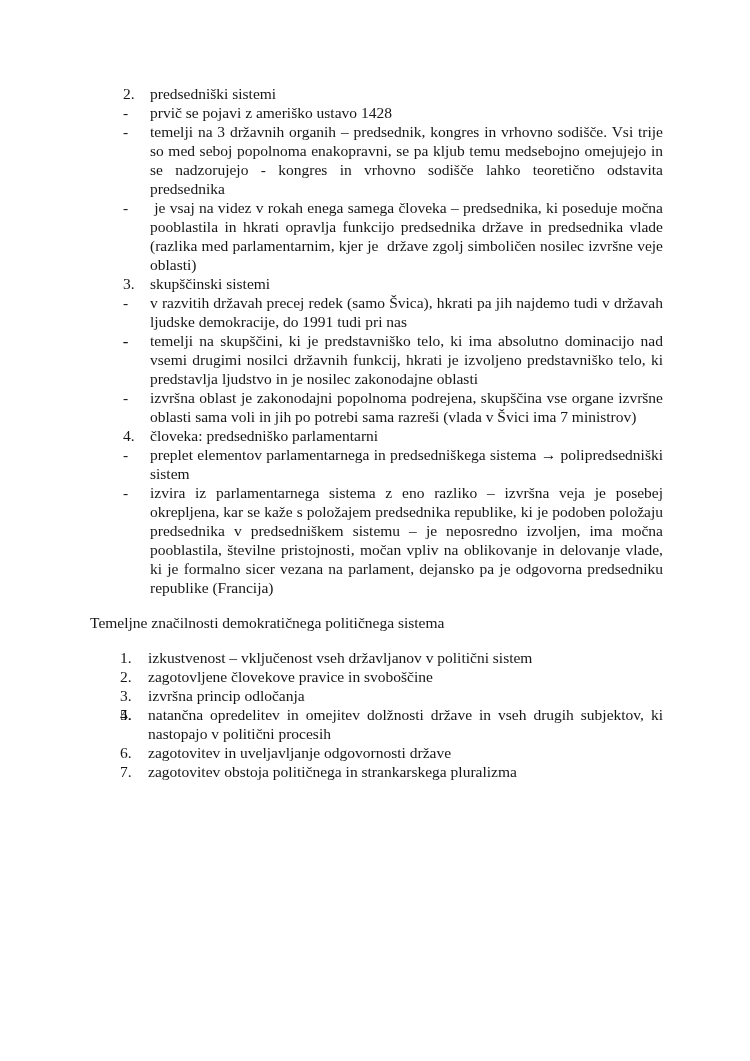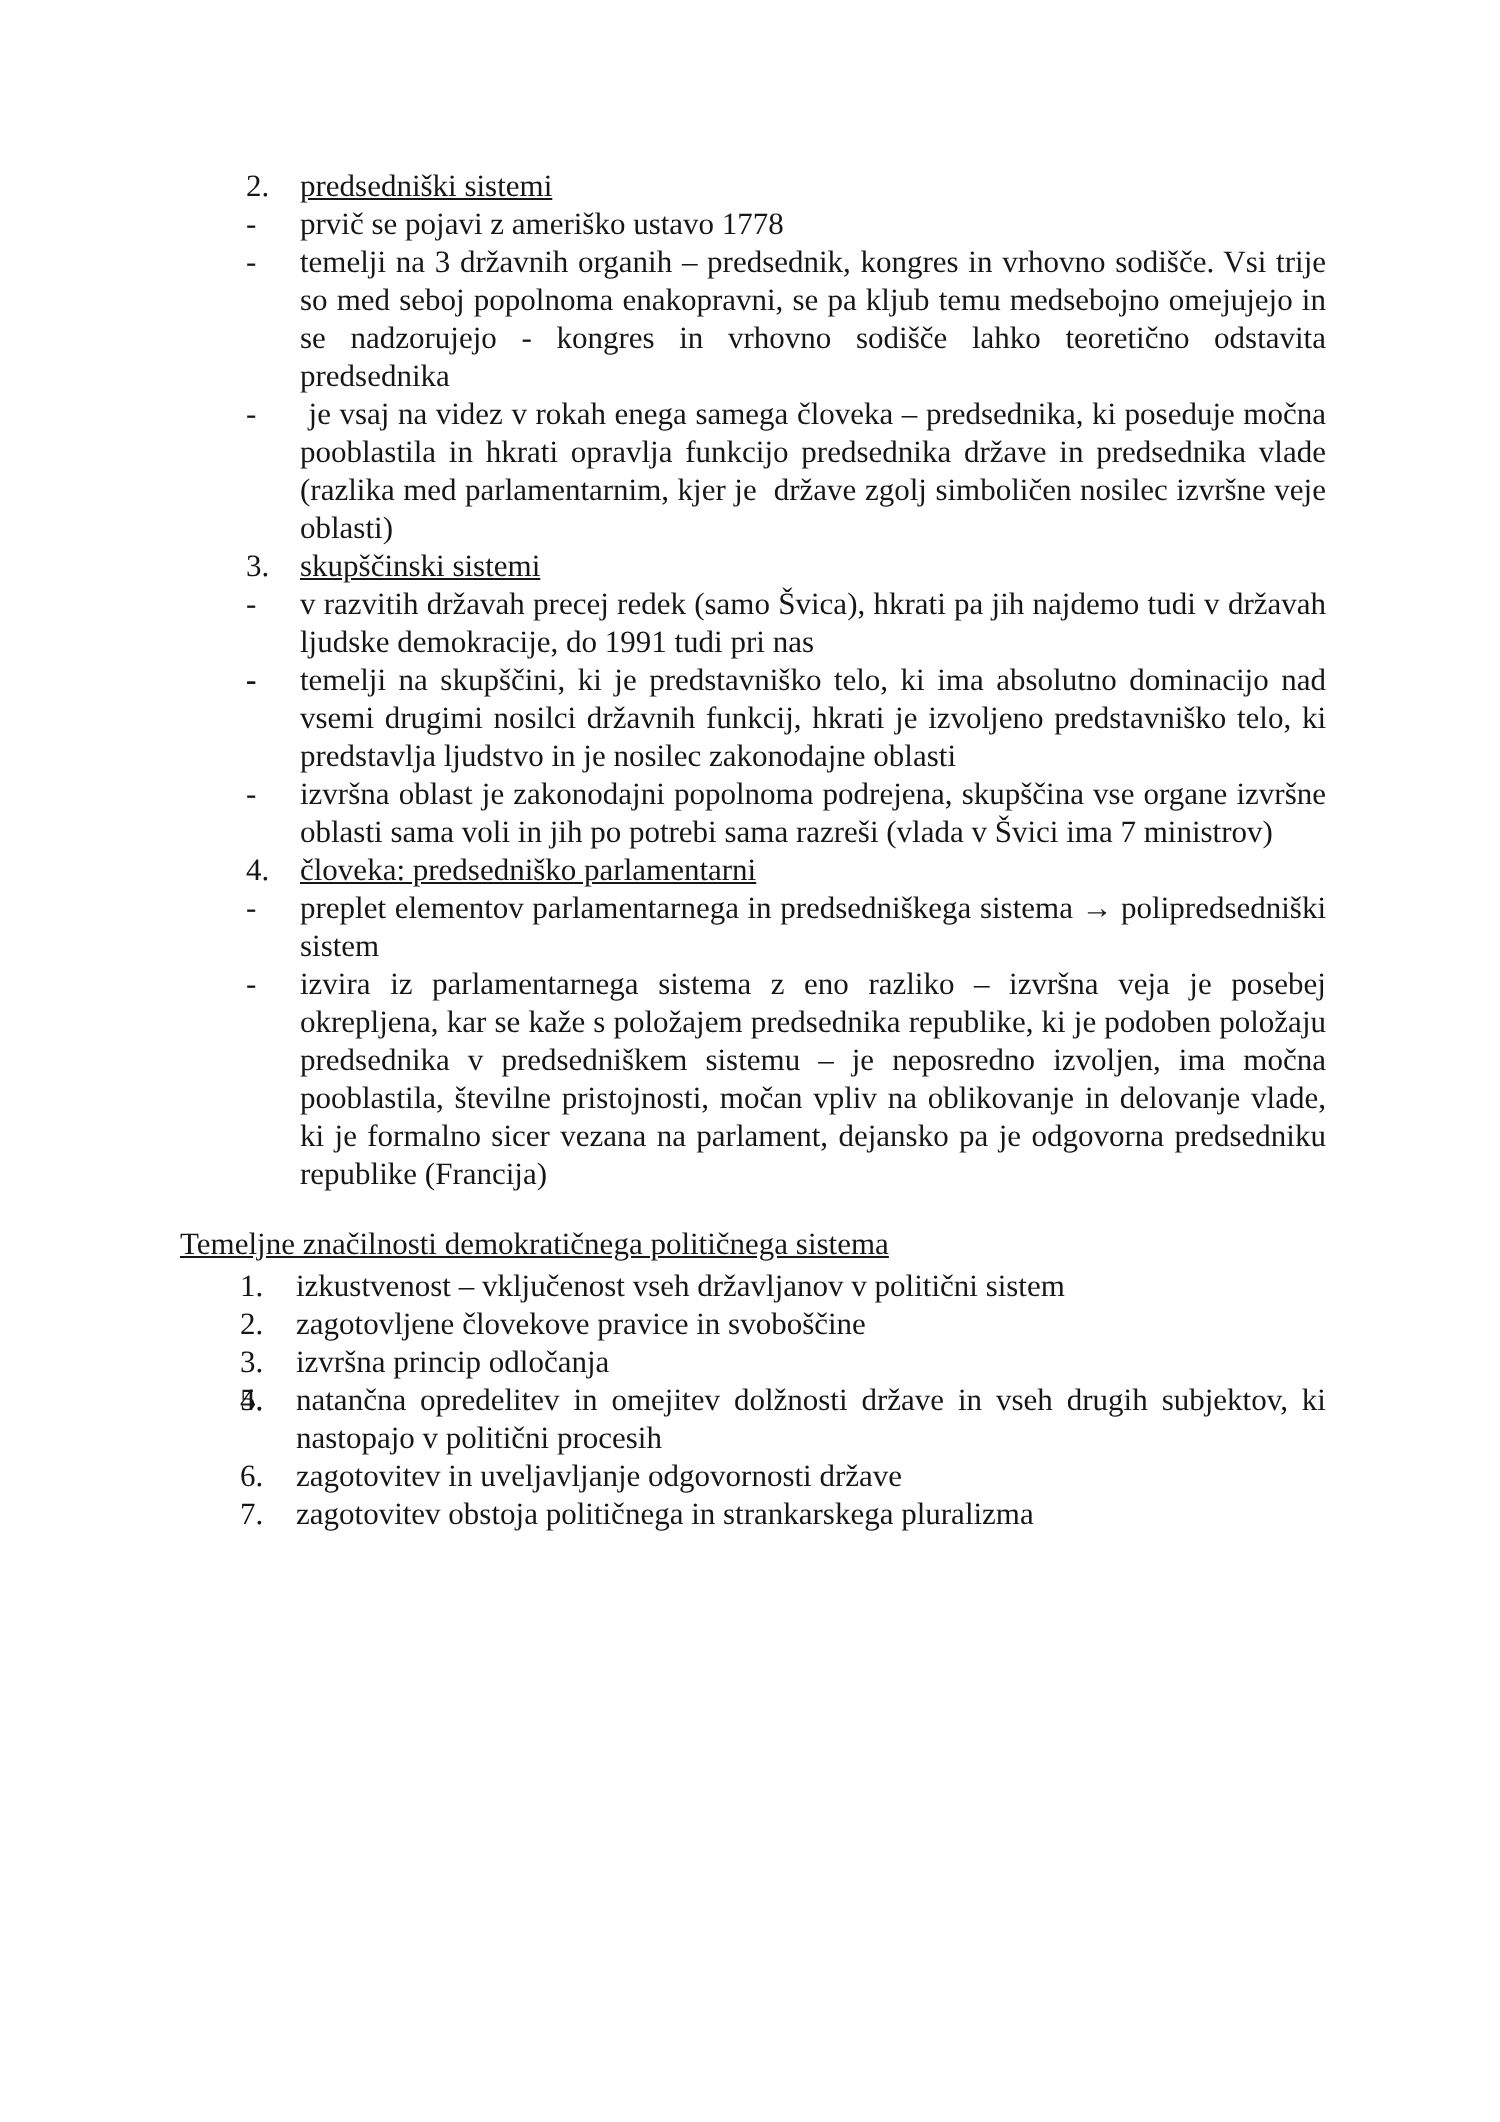--- a/index.html
+++ b/index.html
@@ -17,21 +17,21 @@
     font-size: 15.5px;
     line-height: 19px;
     color: #161616;
   }
   .content {
     position: absolute;
     left: 90px;
     top: 84px;
     width: 573px;
   }
-  .u { text-decoration: underline; }
+  .u { }
 
   
   .sys-title-row {
     position: relative;
     padding-left: 60px;
   }
   .sys-title-row .num {
     position: absolute;
     left: 33px;
     top: 0;
@@ -45,21 +45,21 @@
     position: absolute;
     left: 33px;
     top: 0;
   }
 
   
   .sec2 {
     margin-top: 16px;
   }
   .sec2 .heading {
-    margin-bottom: 2px;
+    margin-bottom: 16px;
   }
   .olitem {
     position: relative;
     padding-left: 58px;
     text-align: justify;
   }
   .olitem .num2 {
     position: absolute;
     left: 30px;
     top: 0;
@@ -72,21 +72,21 @@
   <div class="content">
 
     <section>
 
       <div class="sys-title-row">
         <span class="num">2.</span>
         <span class="u">predsedniški sistemi</span>
       </div>
       <div class="bullet">
         <span class="dash">-</span>
-        <span>prvič se pojavi z ameriško ustavo 1778</span>
+        <span>prvič se pojavi z ameriško ustavo 1428</span>
       </div>
       <div class="bullet">
         <span class="dash">-</span>
         <span>temelji na 3 državnih organih – predsednik, kongres in vrhovno sodišče. Vsi trije so med seboj popolnoma enakopravni, se pa kljub temu medsebojno omejujejo in se nadzorujejo - kongres in vrhovno sodišče lahko teoretično odstavita predsednika</span>
       </div>
       <div class="bullet">
         <span class="dash">-</span>
         <span>&nbsp;je vsaj na videz v rokah enega samega človeka – predsednika, ki poseduje močna pooblastila in hkrati opravlja funkcijo predsednika države in predsednika vlade (razlika med parlamentarnim, kjer je &nbsp;države zgolj simboličen nosilec izvršne veje oblasti)</span>
       </div>
 

